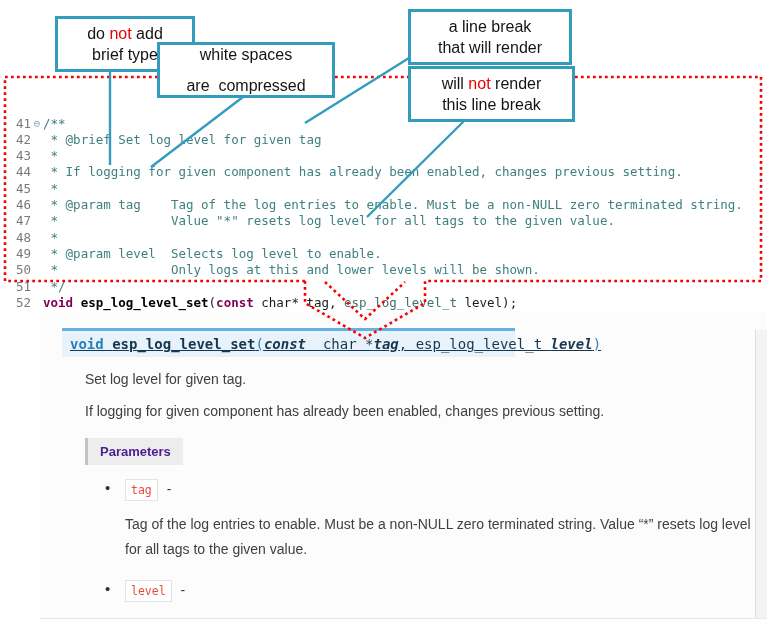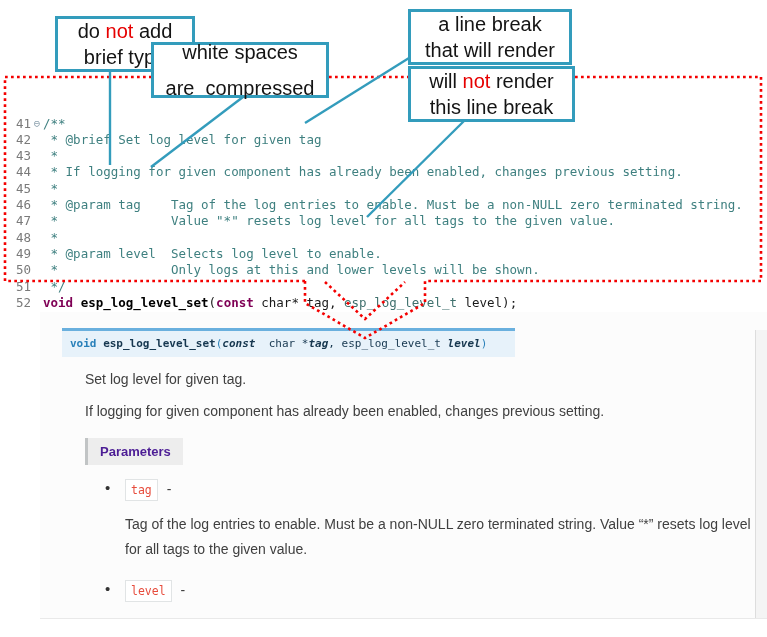--- a/index.html
+++ b/index.html
@@ -7,21 +7,21 @@
     --comment-teal:#3F8080; --keyword-purple:#7F0055; --type-teal:#40716E;
     --sig-bg:#E7F2FA; --sig-border:#6AB0DE; --sig-blue:#2980B9; --sig-dark:#16374F;
     --param-red:#E74C3C; --body-text:#404040; --line-number-gray:#7A7A7A; --chip-border:#E1E4E5;
   }
   html,body{margin:0;padding:0;background:#fff;}
   #stage{position:relative;width:767px;height:637px;background:#fff;overflow:hidden;
          font-family:"Liberation Sans",sans-serif;}
   
   .callout{position:absolute;background:#fff;border:3px solid var(--accent-teal);
            display:flex;flex-direction:column;justify-content:center;align-items:center;
-           text-align:center;font-size:20px;line-height:1.32;color:#141414;z-index:10;}
+           text-align:center;font-size:16px;line-height:1.32;color:#141414;z-index:10;}
   .callout div{white-space:pre;}
   .red{color:var(--not-red);}
   
   #overlay{position:absolute;left:0;top:0;z-index:5;pointer-events:none;}
   .redpath{stroke:var(--dotted-red);stroke-width:2.6;fill:none;stroke-dasharray:2.7 3.3;}
   .tealline{stroke:var(--accent-teal);stroke-width:2.4;fill:none;}
   
   #code-editor{position:absolute;left:13px;top:83px;z-index:1;
                font-family:"DejaVu Sans Mono","Liberation Mono",monospace;
                font-size:12.5px;line-height:16.3px;white-space:pre;}
@@ -35,22 +35,22 @@
   .tok-type{color:var(--type-teal);}
   .tok-plain{color:#1A1A1A;}
   
   #doc-viewport{position:absolute;left:40px;top:312px;width:727px;height:306px;
                 background:#FCFCFC;border-bottom:1px solid #E9E9E9;z-index:1;
                 color:var(--body-text);font-size:14px;}
   #doc-scroll-strip{position:absolute;right:0;top:18px;width:11px;height:288px;
                 background:#F4F4F4;border-left:1px solid #DDDDDD;}
   #sig-bar{position:absolute;left:22px;top:16px;width:445px;height:26px;
            background:var(--sig-bg);border-top:3px solid var(--sig-border);
-           font-family:"DejaVu Sans Mono","Liberation Mono",monospace;font-size:11px;
-           line-height:26px;padding-left:8px;white-space:pre;color:var(--sig-dark);}
+           font-family:"DejaVu Sans Mono","Liberation Mono",monospace;font-size:14px;
+           line-height:26px;padding-left:8px;white-space:pre;color:var(--sig-dark);text-decoration:underline;}
   .sig-kw{color:var(--sig-blue);font-weight:bold;}
   .sig-name{color:var(--sig-dark);font-weight:bold;}
   .sig-punct{color:var(--sig-blue);}
   .sig-em{font-style:italic;font-weight:600;color:var(--sig-dark);}
   .sig-plain{color:var(--sig-dark);}
   #doc-brief{position:absolute;left:45px;top:59px;}
   #doc-desc{position:absolute;left:45px;top:91px;}
   #params-label{position:absolute;left:45px;top:126px;display:inline-block;
                 background:#EDEDED;border-left:3px solid #C1C4C5;color:#4c1d95;
                 font-weight:bold;font-size:13px;padding:6px 12px;}
@@ -97,21 +97,21 @@
     <line class="tealline" x1="110" y1="72" x2="110" y2="165"></line>
     <line class="tealline" x1="243" y1="97" x2="151" y2="167"></line>
     <line class="tealline" x1="409" y1="58" x2="305" y2="123"></line>
     <line class="tealline" x1="464" y1="121" x2="367" y2="217"></line>
   </svg>
 
   <div class="callout" style="left:55px;top:16px;width:134px;height:50px;">
     <div><span>do </span><span class="red">not</span><span> add</span></div>
     <div>brief type</div>
   </div>
-  <div class="callout" style="left:151px;top:42px;width:172px;height:50px;gap:9px;">
+  <div class="callout" style="left:157px;top:42px;width:172px;height:50px;gap:9px;">
     <div>white spaces</div>
     <div>are  compressed</div>
   </div>
   <div class="callout" style="left:408px;top:9px;width:158px;height:50px;">
     <div>a line break</div>
     <div>that will render</div>
   </div>
   <div class="callout" style="left:408px;top:66px;width:161px;height:50px;">
     <div><span>will </span><span class="red">not</span><span> render</span></div>
     <div>this line break</div>

